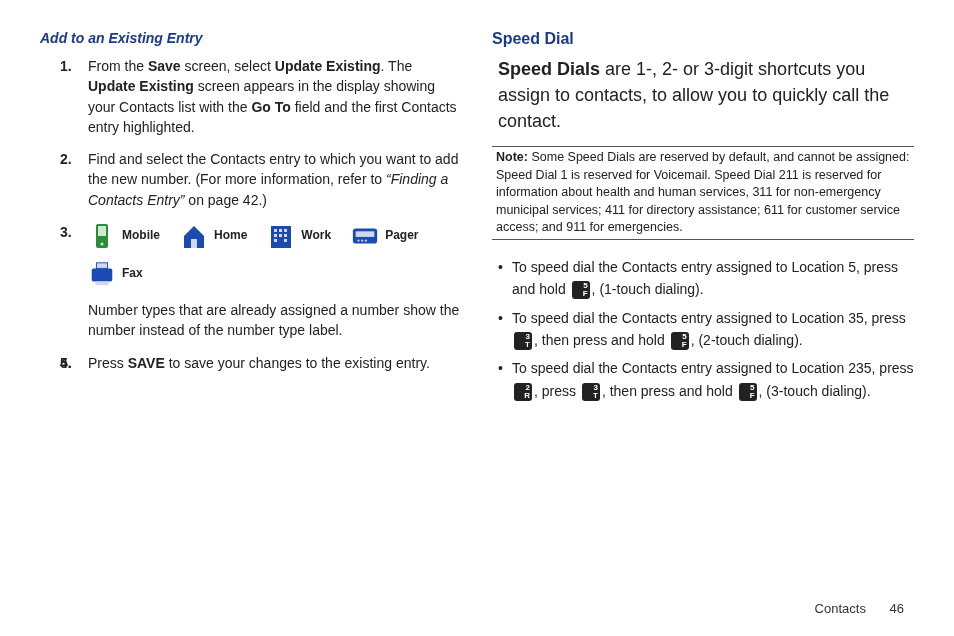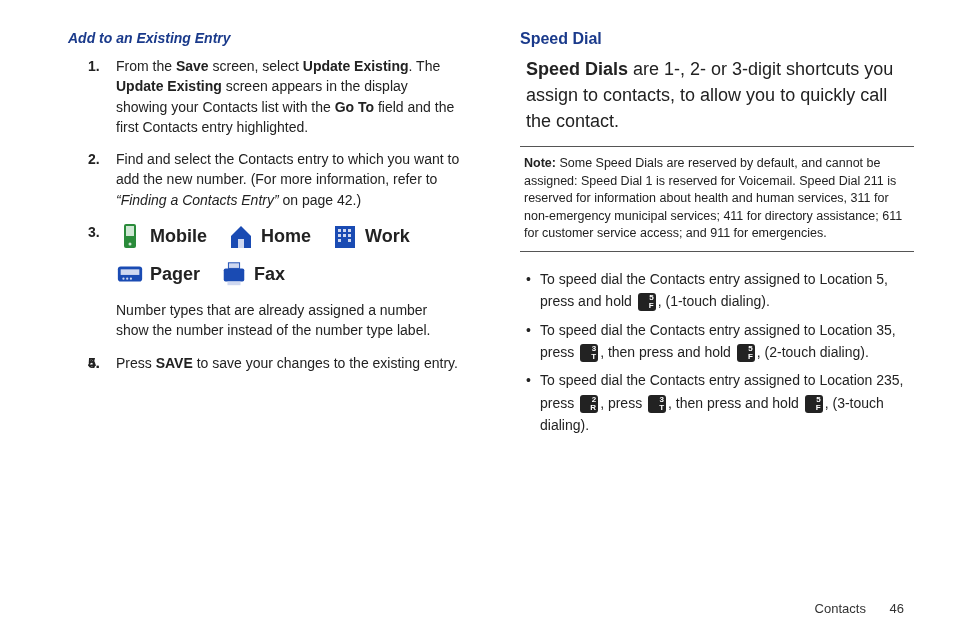--- a/index.html
+++ b/index.html
@@ -11,21 +11,21 @@
     background: #fff;
     padding: 30px 40px 20px 40px;
     display: flex;
     flex-direction: column;
   }
   .columns {
     display: flex;
     gap: 30px;
     flex: 1;
   }
-  .col { flex: 1; margin-left: 28px; }
+  .col { flex: 1; }
   .subheading-italic {
     color: #1a3a8b;
     font-weight: bold;
     font-style: italic;
     font-size: 14px;
     margin-bottom: 10px;
   }
   .heading-blue {
     color: #1a3a8b;
     font-weight: bold;
@@ -37,26 +37,26 @@
   ol li .num { position: absolute; left: 0; font-weight: bold; }
   .bold { font-weight: bold; }
   .italic { font-style: italic; }
   .icon-row {
     display: flex;
     flex-wrap: wrap;
     gap: 10px 20px;
     margin: 10px 0 12px 0;
   }
   .icon-item { display: flex; align-items: center; gap: 6px; }
-  .icon-item .lbl { font-weight: bold; font-size: 18px; }
+  .icon-item .lbl { font-weight: bold; font-size: 12px; }
   .icon-box { width: 28px; height: 28px; display:flex; align-items:center; justify-content:center; }
   .note-box {
     border-top: 1px solid #555;
     border-bottom: 1px solid #555;
-    padding: 8px 4px;
+    padding: 2px 4px;
     font-size: 12.5px;
     line-height: 1.4;
     margin: 12px 0 16px 0;
   }
   .note-box .note-label { font-weight: bold; }
   .para { font-size: 18px; line-height: 1.45; margin-bottom: 10px; padding-left: 6px; }
   ul.bullets { list-style: none; padding-left: 6px; }
   ul.bullets li { position: relative; padding-left: 14px; font-size: 14px; line-height: 1.6; margin-bottom: 6px; }
   ul.bullets li::before { content: "•"; position: absolute; left: 0; }
   .key {

